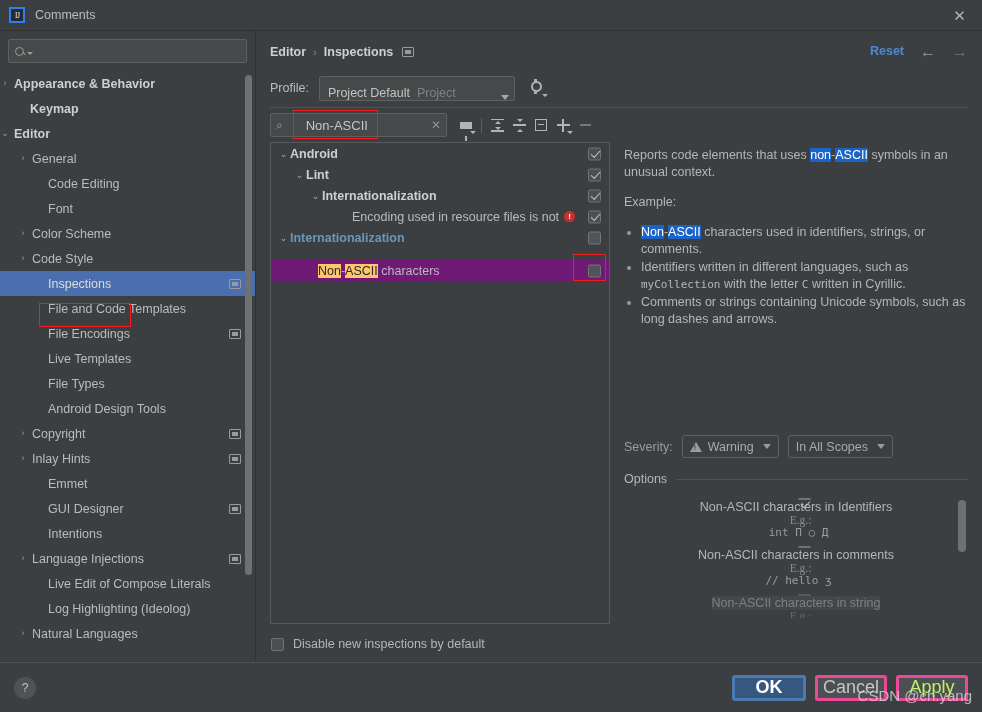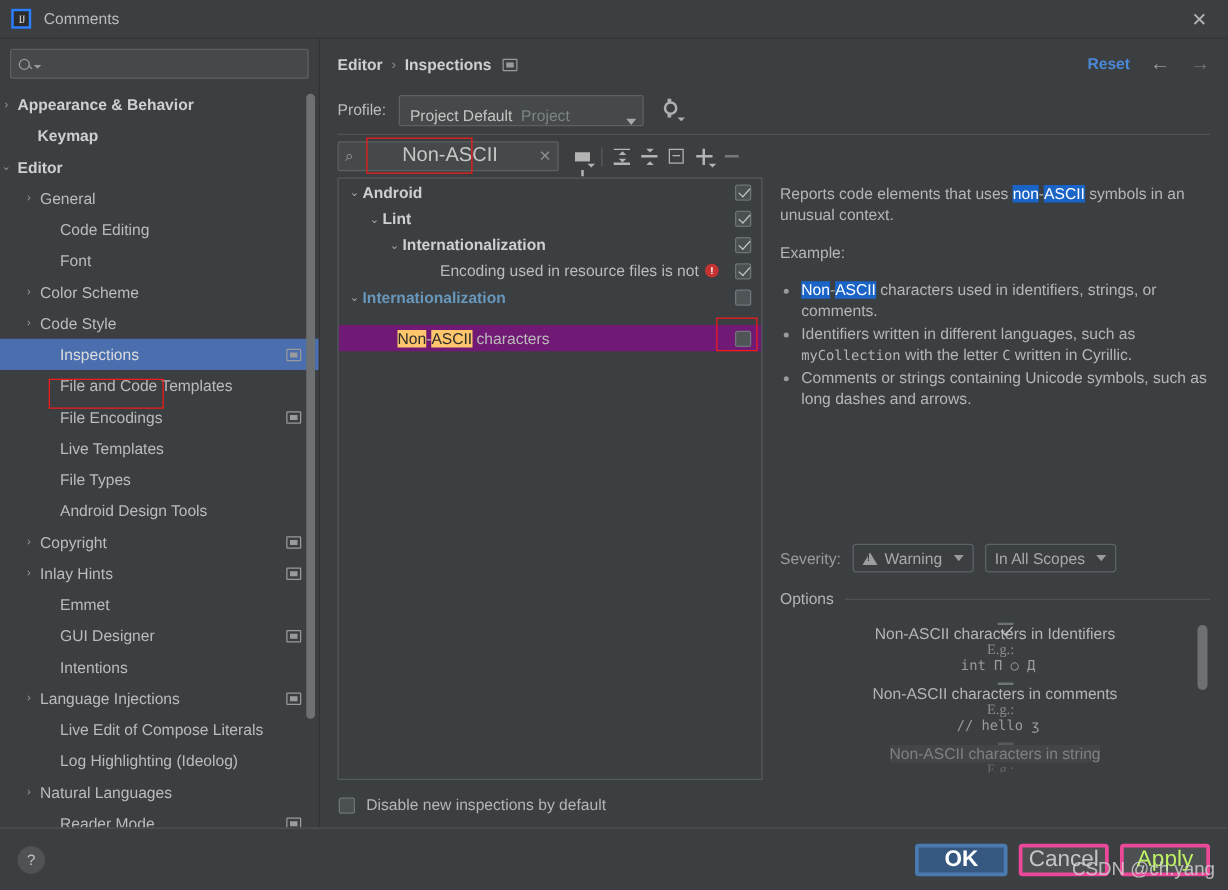--- a/index.html
+++ b/index.html
@@ -153,21 +153,21 @@
   .hr { height: 1px; background: #4f5355; margin: 2px 0 0 0; }
 
   
   .insp-toolbar { display: flex; align-items: center; height: 34px; gap: 0; }
   .insp-search {
     width: 177px; height: 24px;
     background: #45494a; border: 1px solid #5e6060; border-radius: 2px;
     display: flex; align-items: center; padding: 0 5px; position: relative;
   }
   .insp-search .q { font-size: 12px; color: #9a9a9a; margin-right: 3px; }
-  .insp-search .val { font-size: 16px; color: #c6c6c6; margin-left: 36px; }
+  .insp-search .val { font-size: 13px; color: #c6c6c6; margin-left: 20px; }
   .insp-search .clear { margin-left: auto; font-size: 12px; color: #8d9093; cursor: pointer; }
   .tb-icon { width: 22px; height: 22px; display: flex; align-items: center; justify-content: center; position: relative; cursor: pointer; }
   .tb-sep { width: 1px; height: 15px; background: #5a5e60; margin: 0 4px; }
   .funnel { width: 0; height: 0; border-left: 6px solid #b4b4b4; border-right: 6px solid #b4b4b4; border-top: 7px solid #b4b4b4; position: relative; }
   .funnel::after { content:""; position:absolute; left:-1px; top:7px; width:2px; height:5px; background:#b4b4b4; }
   .mini-caret { position:absolute; right:1px; bottom:2px; width:0;height:0;border-left:3px solid transparent;border-right:3px solid transparent;border-top:3.5px solid #b4b4b4; }
   .expand-ic { width:13px;height:13px;position:relative; }
   .expand-ic .ln { position:absolute; left:0; width:13px; height:1.6px; background:#b4b4b4; }
   .expand-ic .t{top:0;} .expand-ic .b{bottom:0;}
   .expand-ic .ar-up{ position:absolute; left:4px; top:2px; width:0;height:0;border-left:3px solid transparent;border-right:3px solid transparent;border-bottom:3px solid #b4b4b4;}
@@ -427,27 +427,20 @@
               <span class="arrow" style="margin-left: 32px;"></span>
               <span class="lbl">Live Edit of Compose Literals</span>
             </div>
             <div class="tree-row">
               <span class="arrow" style="margin-left: 32px;"></span>
               <span class="lbl">Log Highlighting (Ideolog)</span>
             </div>
             <div class="tree-row">
               <span class="arrow" style="margin-left: 16px;">›</span>
               <span class="lbl">Natural Languages</span>
-            </div>
-            <div class="tree-row">
-              <span class="arrow" style="margin-left: 32px;"></span>
-              <span class="lbl">Reader Mode</span>
-              <span class="proj-badge">
-                <i></i>
-              </span>
             </div>
           </div>
         <div class="sb-scrollbar"></div>
       </div>
 
       <div class="red-box" style="left:39px; top:272px; width:92px; height:24px;"></div>
     </div>
 
     <div class="main">
 

